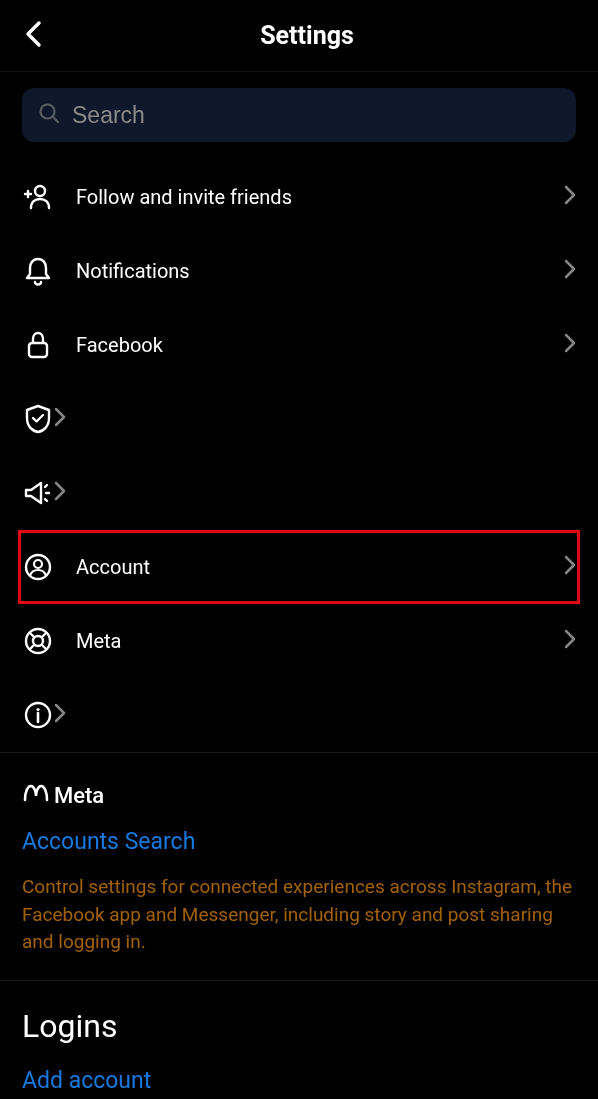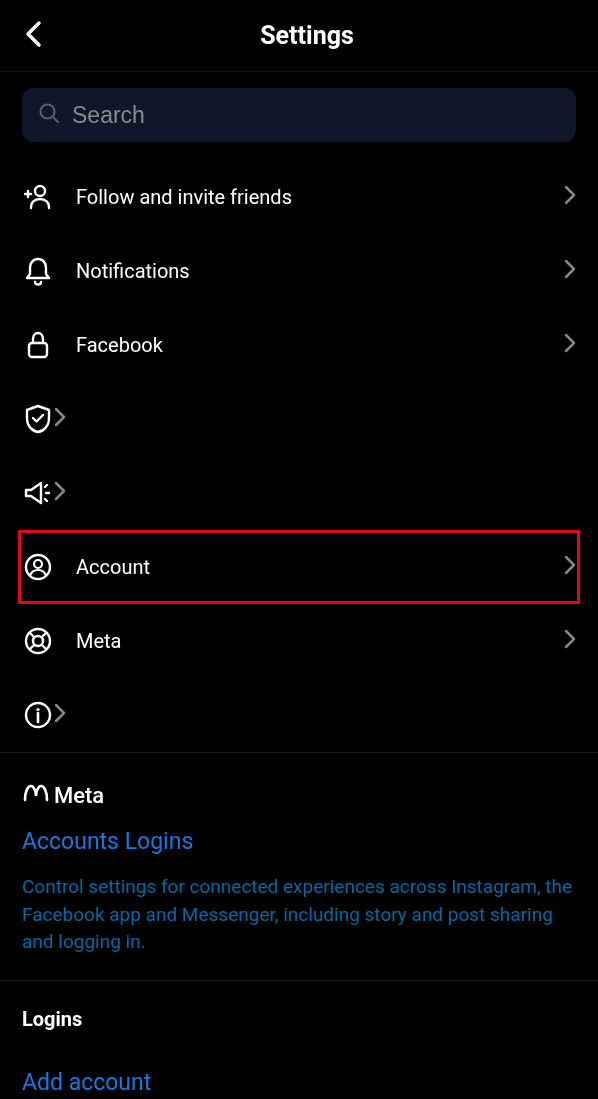--- a/index.html
+++ b/index.html
@@ -101,33 +101,33 @@
     color: #fff;
   }
   .accounts-centre {
     color: #1779e0;
     font-size: 23px;
     font-weight: 400;
     margin-bottom: 18px;
     cursor: pointer;
   }
   .desc {
-    color: #0369a1;
+    color: #a16207;
     font-size: 19px;
     line-height: 1.45;
     font-weight: 400;
   }
   .logins-section {
     border-top: 1px solid #1a1a1a;
     padding: 26px 22px 20px 22px;
   }
   .logins-title {
-    font-size: 20px;
-    font-weight: 700;
-    margin-bottom: 38px;
+    font-size: 32px;
+    font-weight: 400;
+    margin-bottom: 22px;
   }
   .add-account {
     color: #1779e0;
     font-size: 23px;
     font-weight: 400;
     cursor: pointer;
   }
 </style>
 </head>
 <body>
@@ -286,20 +286,20 @@
 
 <div class="section">
   <div class="meta-logo">
     <span>
       <svg width="28" height="20" viewBox="0 0 28 20" fill="none">
           <path d="M3 17 C3 8 6 3 9 3 C12 3 14 9 14 13 C14 9 16 3 19 3 C22 3 25 8 25 17" stroke="#fff" stroke-width="2.6" fill="none" stroke-linecap="round"></path>
         </svg>
     </span>
     <span class="meta-text">Meta</span>
   </div>
-  <div class="accounts-centre">Accounts Logins</div>
+  <div class="accounts-centre">Accounts Search</div>
   <div class="desc">Control settings for connected experiences across Instagram, the Facebook app and Messenger, including story and post sharing and logging in.</div>
 </div>
 
 <div class="logins-section">
   <div class="logins-title">Logins</div>
   <div class="add-account">Add account</div>
 </div>
 
 </body></html>

